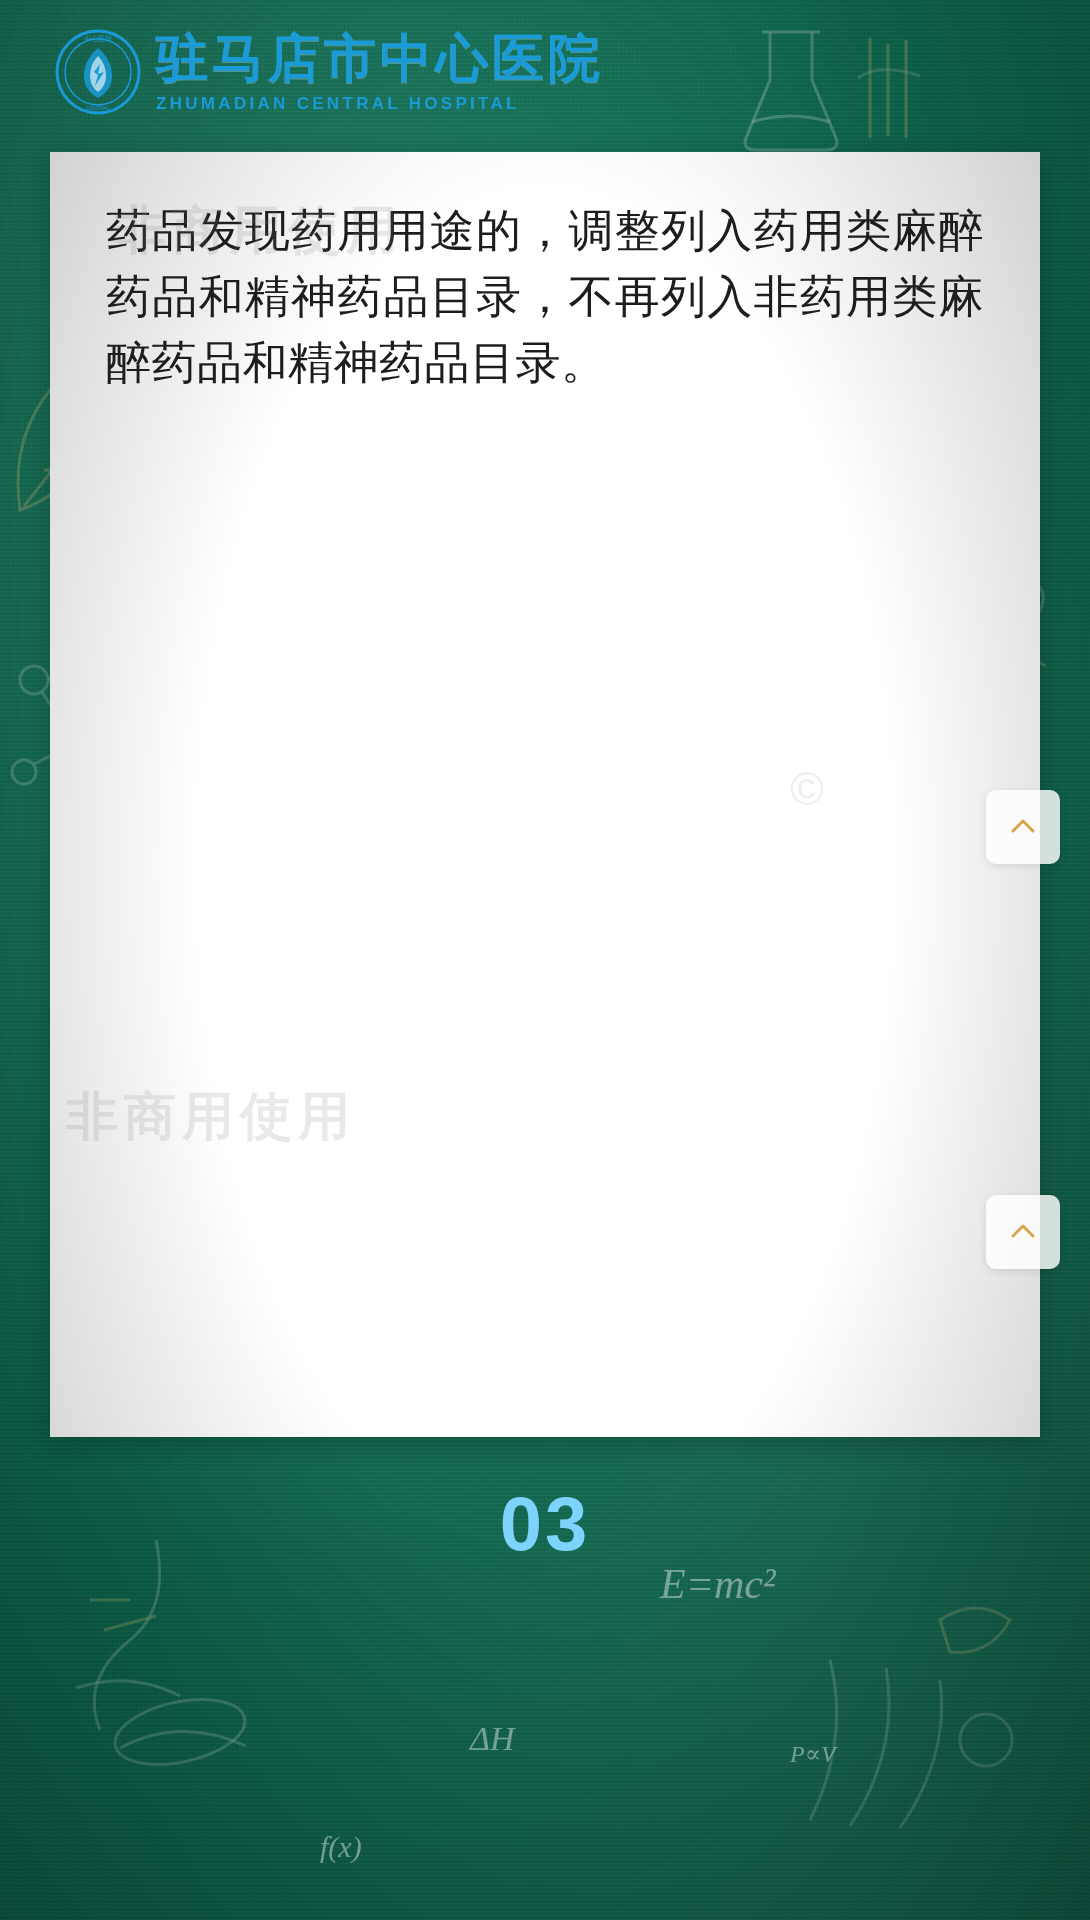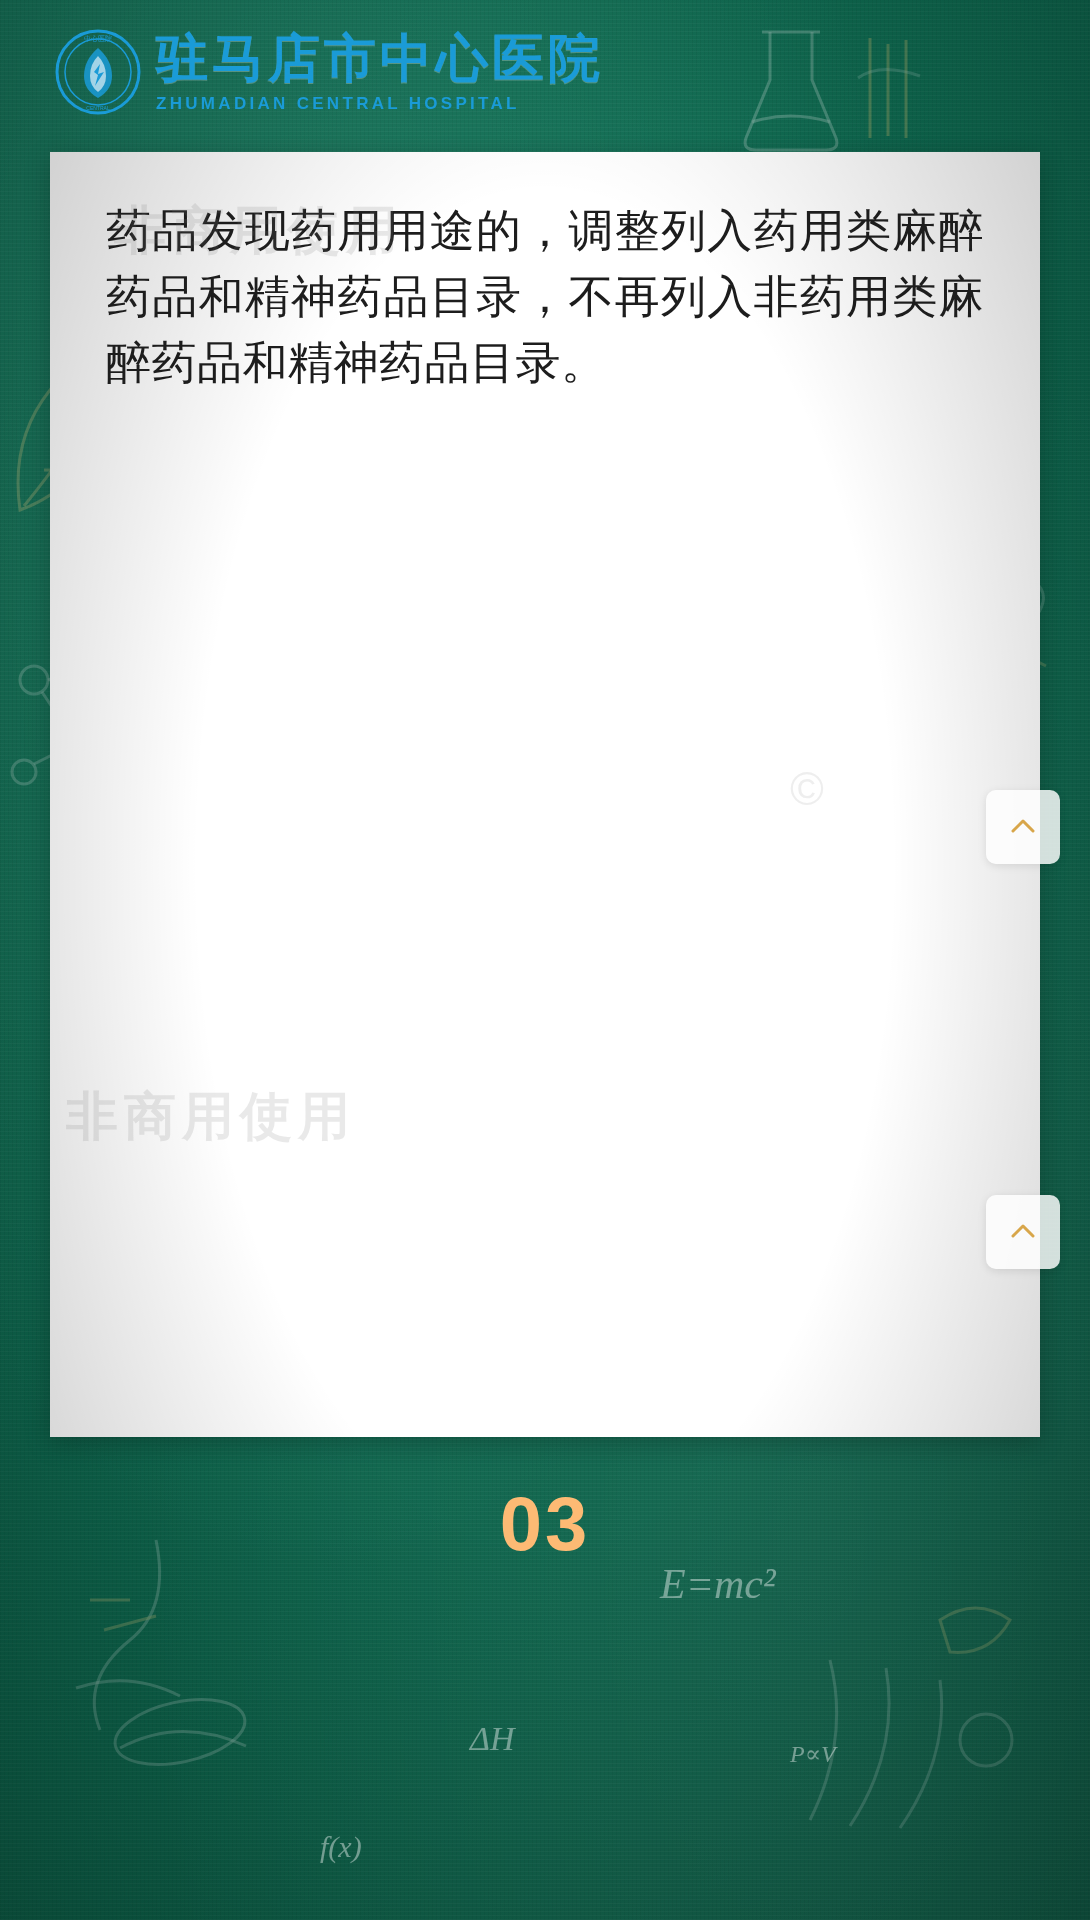--- a/index.html
+++ b/index.html
@@ -156,21 +156,21 @@
 
   
   .page-number {
     position: absolute;
     left: 0;
     right: 0;
     top: 1480px;
     text-align: center;
     font-size: 76px;
     font-weight: bold;
-    color: #fdba74;
+    color: #7dd3fc;
     letter-spacing: 3px;
     z-index: 5;
     font-family: "Liberation Sans", "DejaVu Sans", sans-serif;
   }
 
   
   .chalk-text {
     position: absolute;
     color: rgba(255,255,255,0.42);
     font-family: "Liberation Serif", "DejaVu Serif", serif;

